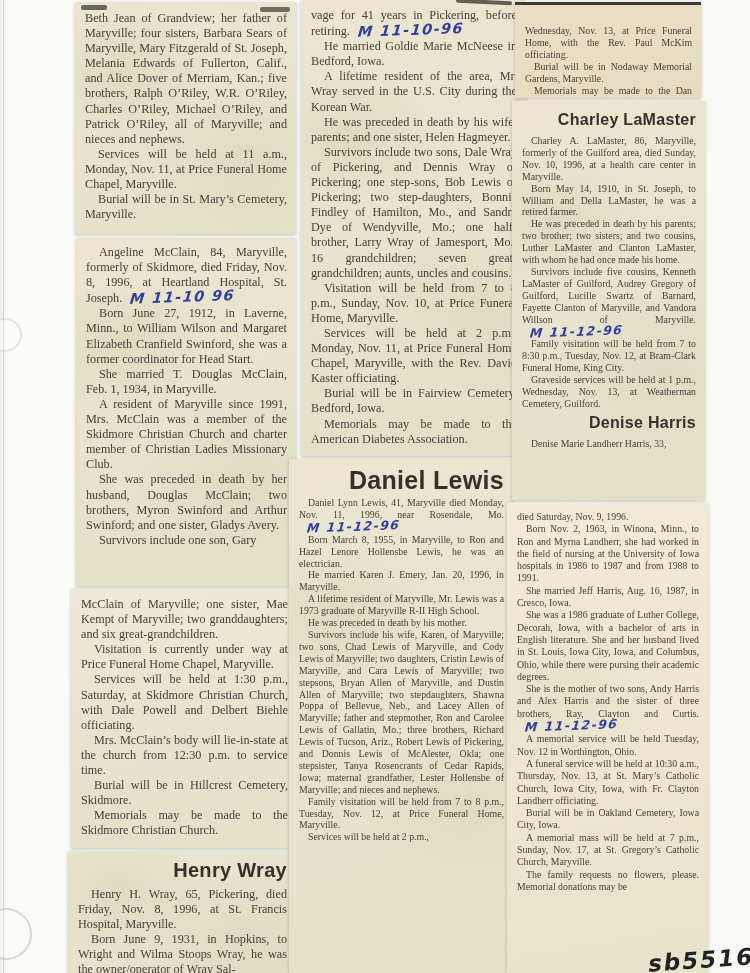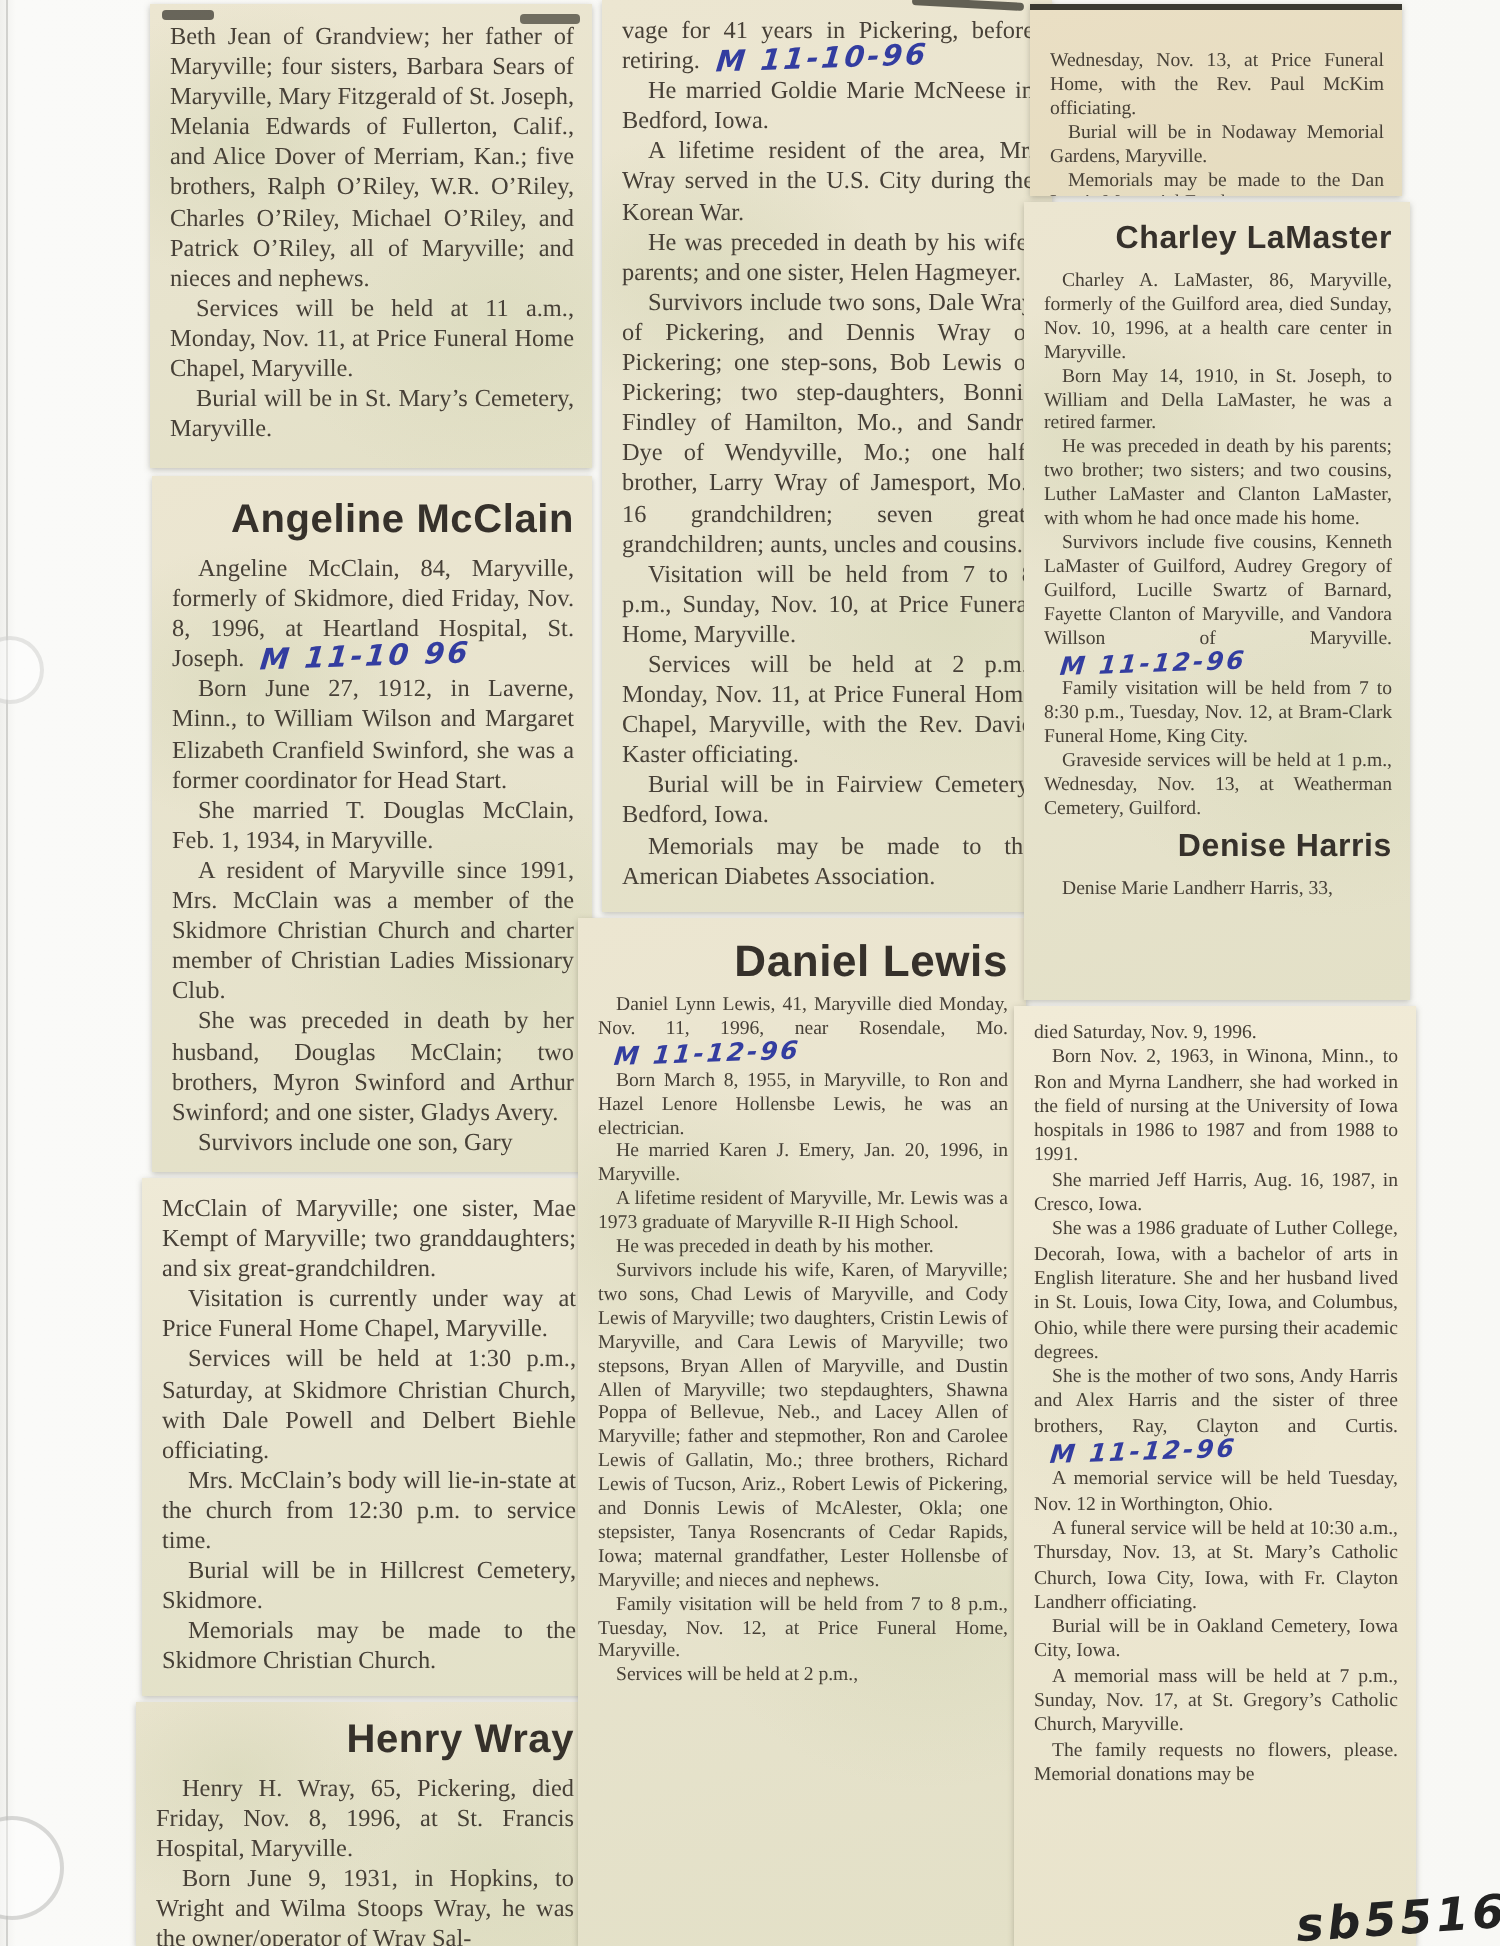--- a/index.html
+++ b/index.html
@@ -29,21 +29,21 @@
   .headline{
     text-align:right;font-family:Liberation Sans, sans-serif;font-weight:bold;
     color:#36312b;margin:3px 0 5px;letter-spacing:.3px;
   }
   .print-lg{font-size:12.2px;line-height:15.1px;margin-left:13px;}
   .print-lg .headline{font-size:20px;line-height:24px;}
   .print-sm{font-size:9.8px;line-height:11.9px;}
   .print-sm .para{text-indent:9px;}
   .print-sm .para.cont{text-indent:0;}
   .print-sm .headline{font-size:16px;line-height:20px;}
-  .clip.c2b .headline{font-size:22px;line-height:23px;margin-top:5px;}
+  .clip.c2b .headline{font-size:25px;line-height:23px;margin-top:5px;}
   .clip.c3c{line-height:12.3px;}
 
   
   .c1a{left:62px;top:2px;width:221px;height:232px;padding-top:9px;}
   .c1a::before{content:"";position:absolute;top:3px;left:6px;width:26px;height:5px;background:#3c3a31;opacity:.75;border-radius:2px;}
   .c1a::after{content:"";position:absolute;top:5px;right:6px;width:30px;height:5px;background:#3c3a31;opacity:.7;border-radius:2px;}
   .c1b{left:63px;top:238px;width:220px;height:348px;padding-top:7px;}
   .c1c{left:58px;top:589px;width:226px;height:259px;padding-top:8px;
        background:linear-gradient(175deg,#efead7 0%,#e8e4cf 40%,#e3e1c8 100%);}
   .c1d{left:55px;top:851px;width:228px;height:122px;padding-top:4px;}
@@ -79,21 +79,20 @@
   <div class="scan-edge"></div>
   <div class="hole hole-top"></div>
   <div class="hole hole-bottom"></div>
 
   <div class="clip print-lg c1a">
       <p class="para cont">Beth Jean of Grandview; her father of Maryville; four sisters, Barbara Sears of Maryville, Mary Fitzgerald of St. Joseph, Melania Edwards of Fullerton, Calif., and Alice Dover of Merriam, Kan.; five brothers, Ralph O’Riley, W.R. O’Riley, Charles O’Riley, Michael O’Riley, and Patrick O’Riley, all of Maryville; and nieces and nephews.</p>
       <p class="para">Services will be held at 11 a.m., Monday, Nov. 11, at Price Funeral Home Chapel, Maryville.</p>
       <p class="para">Burial will be in St. Mary’s Cemetery, Maryville.</p>
     </div>
   <div class="clip print-lg c1b">
-      <div class="headline">Angeline McClain</div>
       <p class="para">Angeline McClain, 84, Maryville, formerly of Skidmore, died Friday, Nov. 8, 1996, at Heartland Hospital, St. Joseph.<span class="note">M 11-10 96</span></p>
       <p class="para">Born June 27, 1912, in Laverne, Minn., to William Wilson and Margaret Elizabeth Cranfield Swinford, she was a former coordinator for Head Start.</p>
       <p class="para">She married T. Douglas McClain, Feb. 1, 1934, in Maryville.</p>
       <p class="para">A resident of Maryville since 1991, Mrs. McClain was a member of the Skidmore Christian Church and charter member of Christian Ladies Missionary Club.</p>
       <p class="para">She was preceded in death by her husband, Douglas McClain; two brothers, Myron Swinford and Arthur Swinford; and one sister, Gladys Avery.</p>
       <p class="para">Survivors include one son, Gary</p>
     </div>
   <div class="clip print-lg c1c">
       <p class="para cont">McClain of Maryville; one sister, Mae Kempt of Maryville; two granddaughters; and six great-grandchildren.</p>
       <p class="para">Visitation is currently under way at Price Funeral Home Chapel, Maryville.</p>

